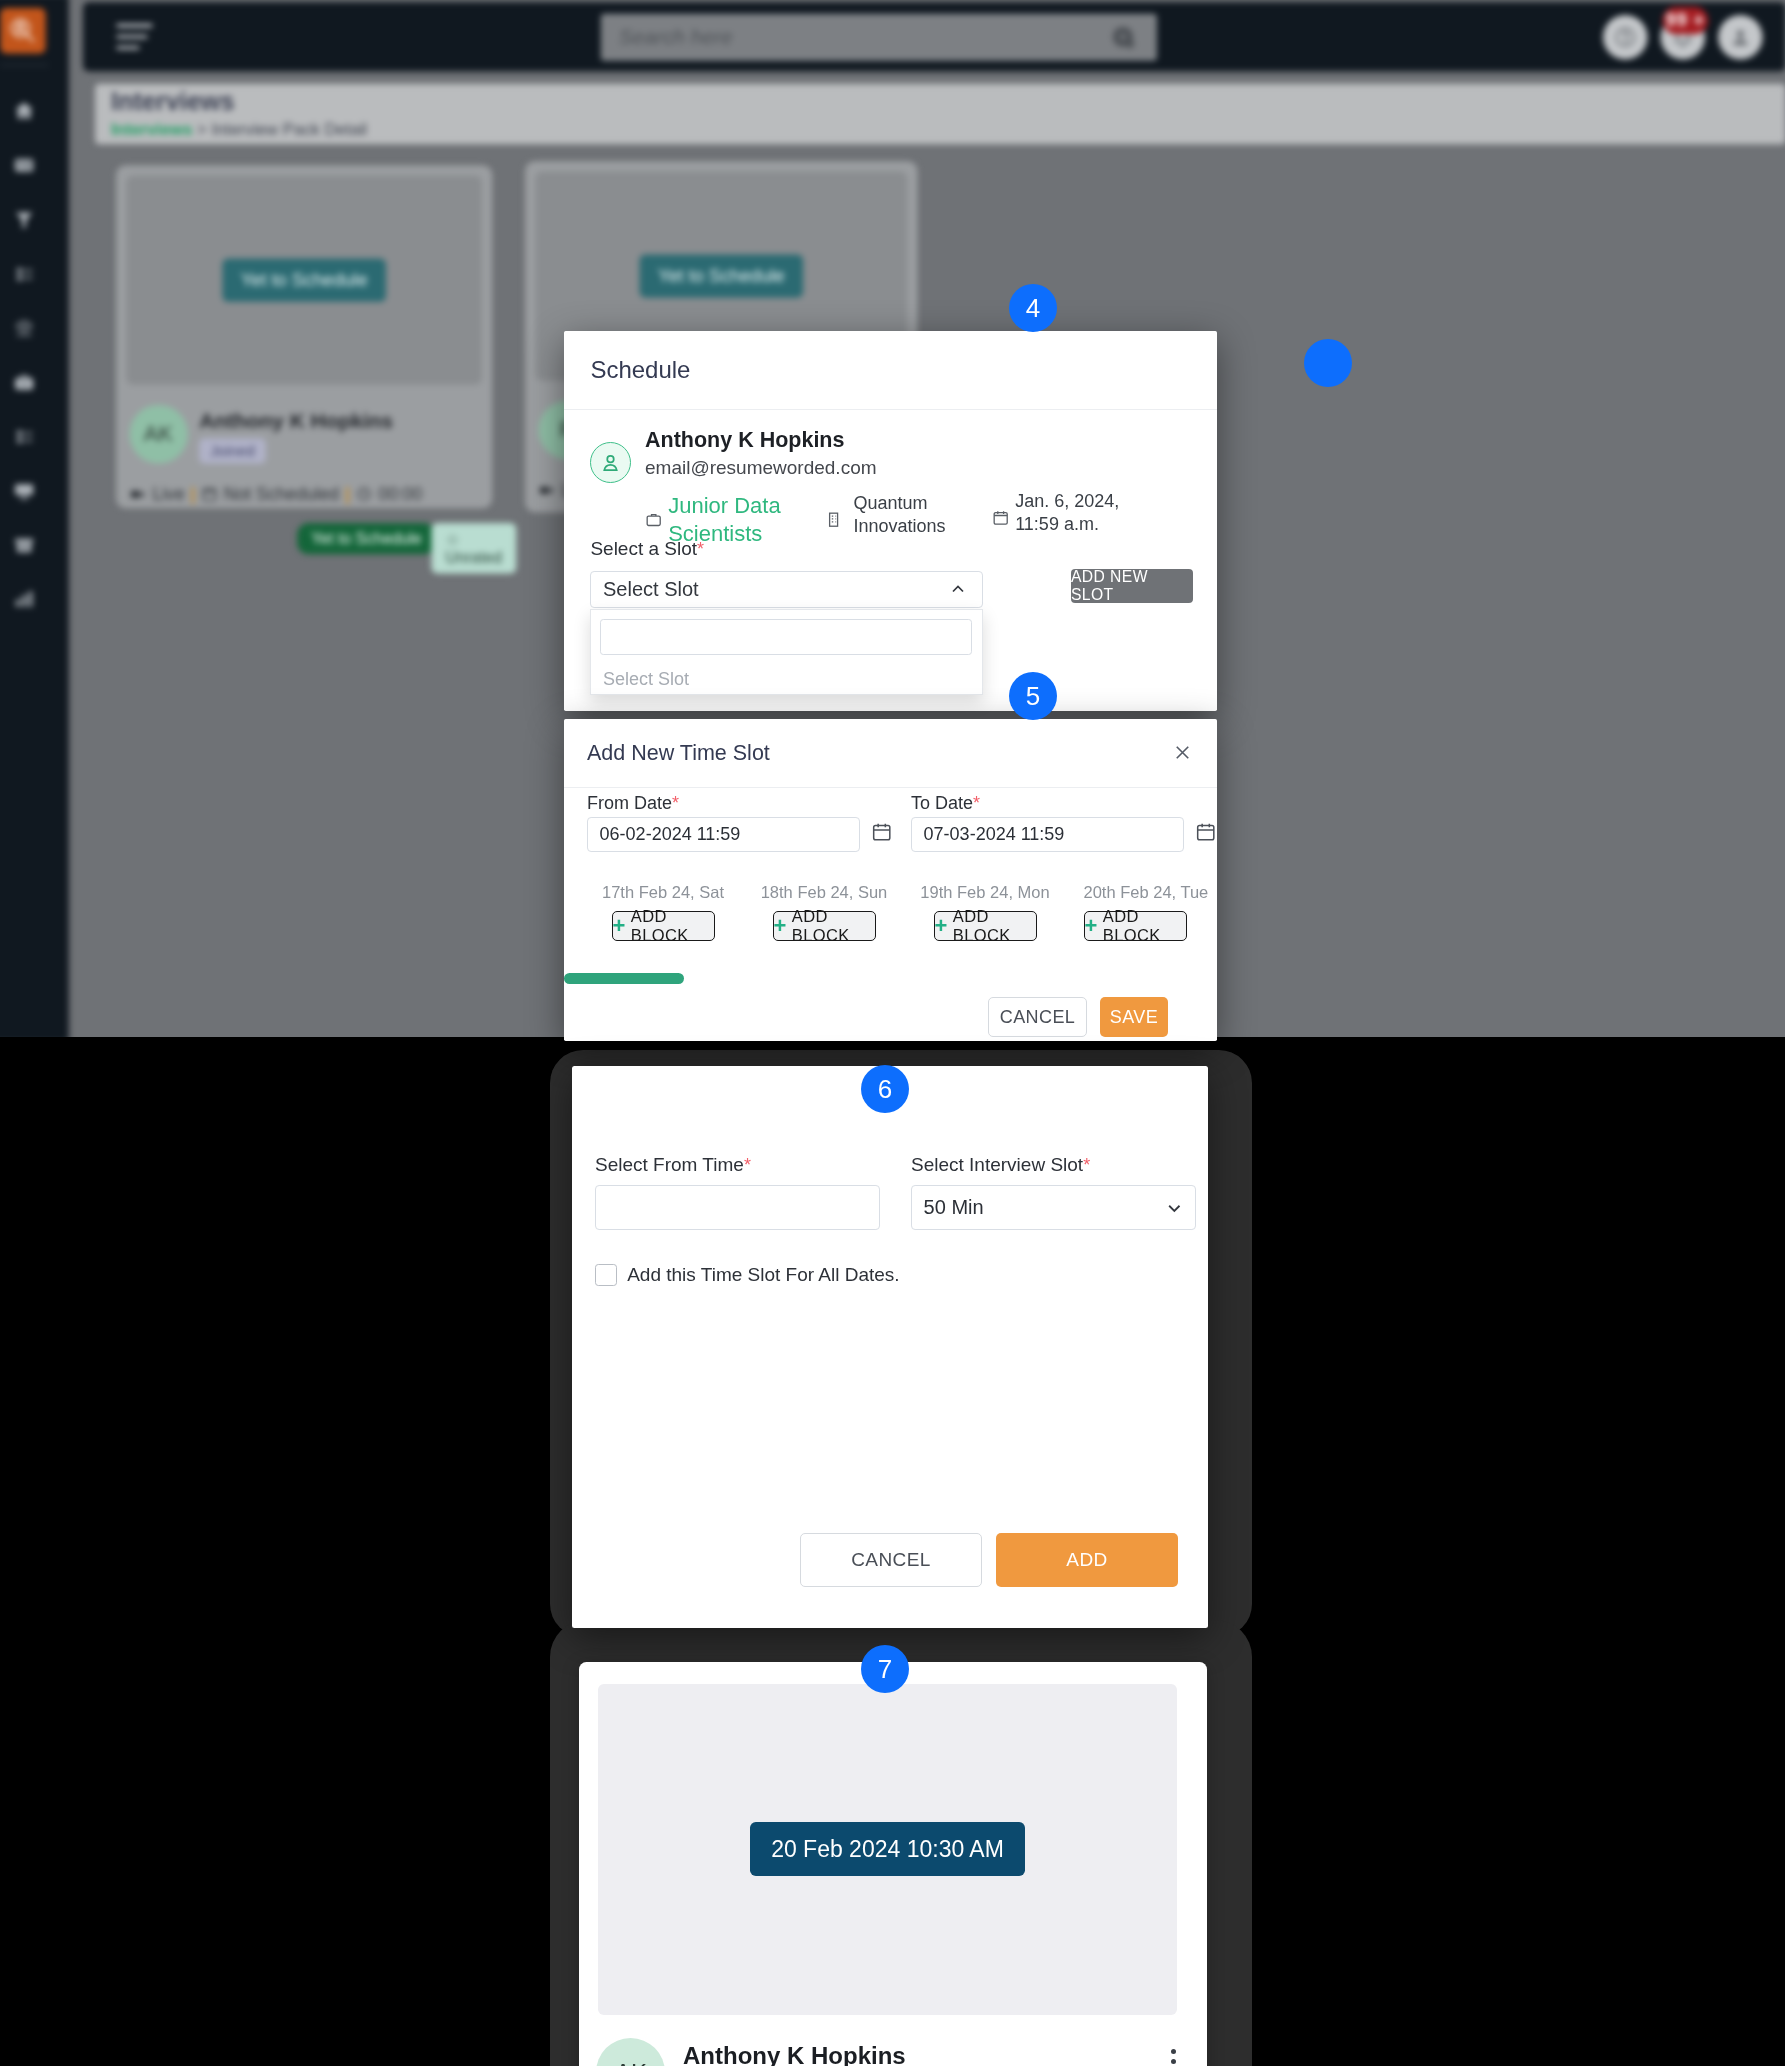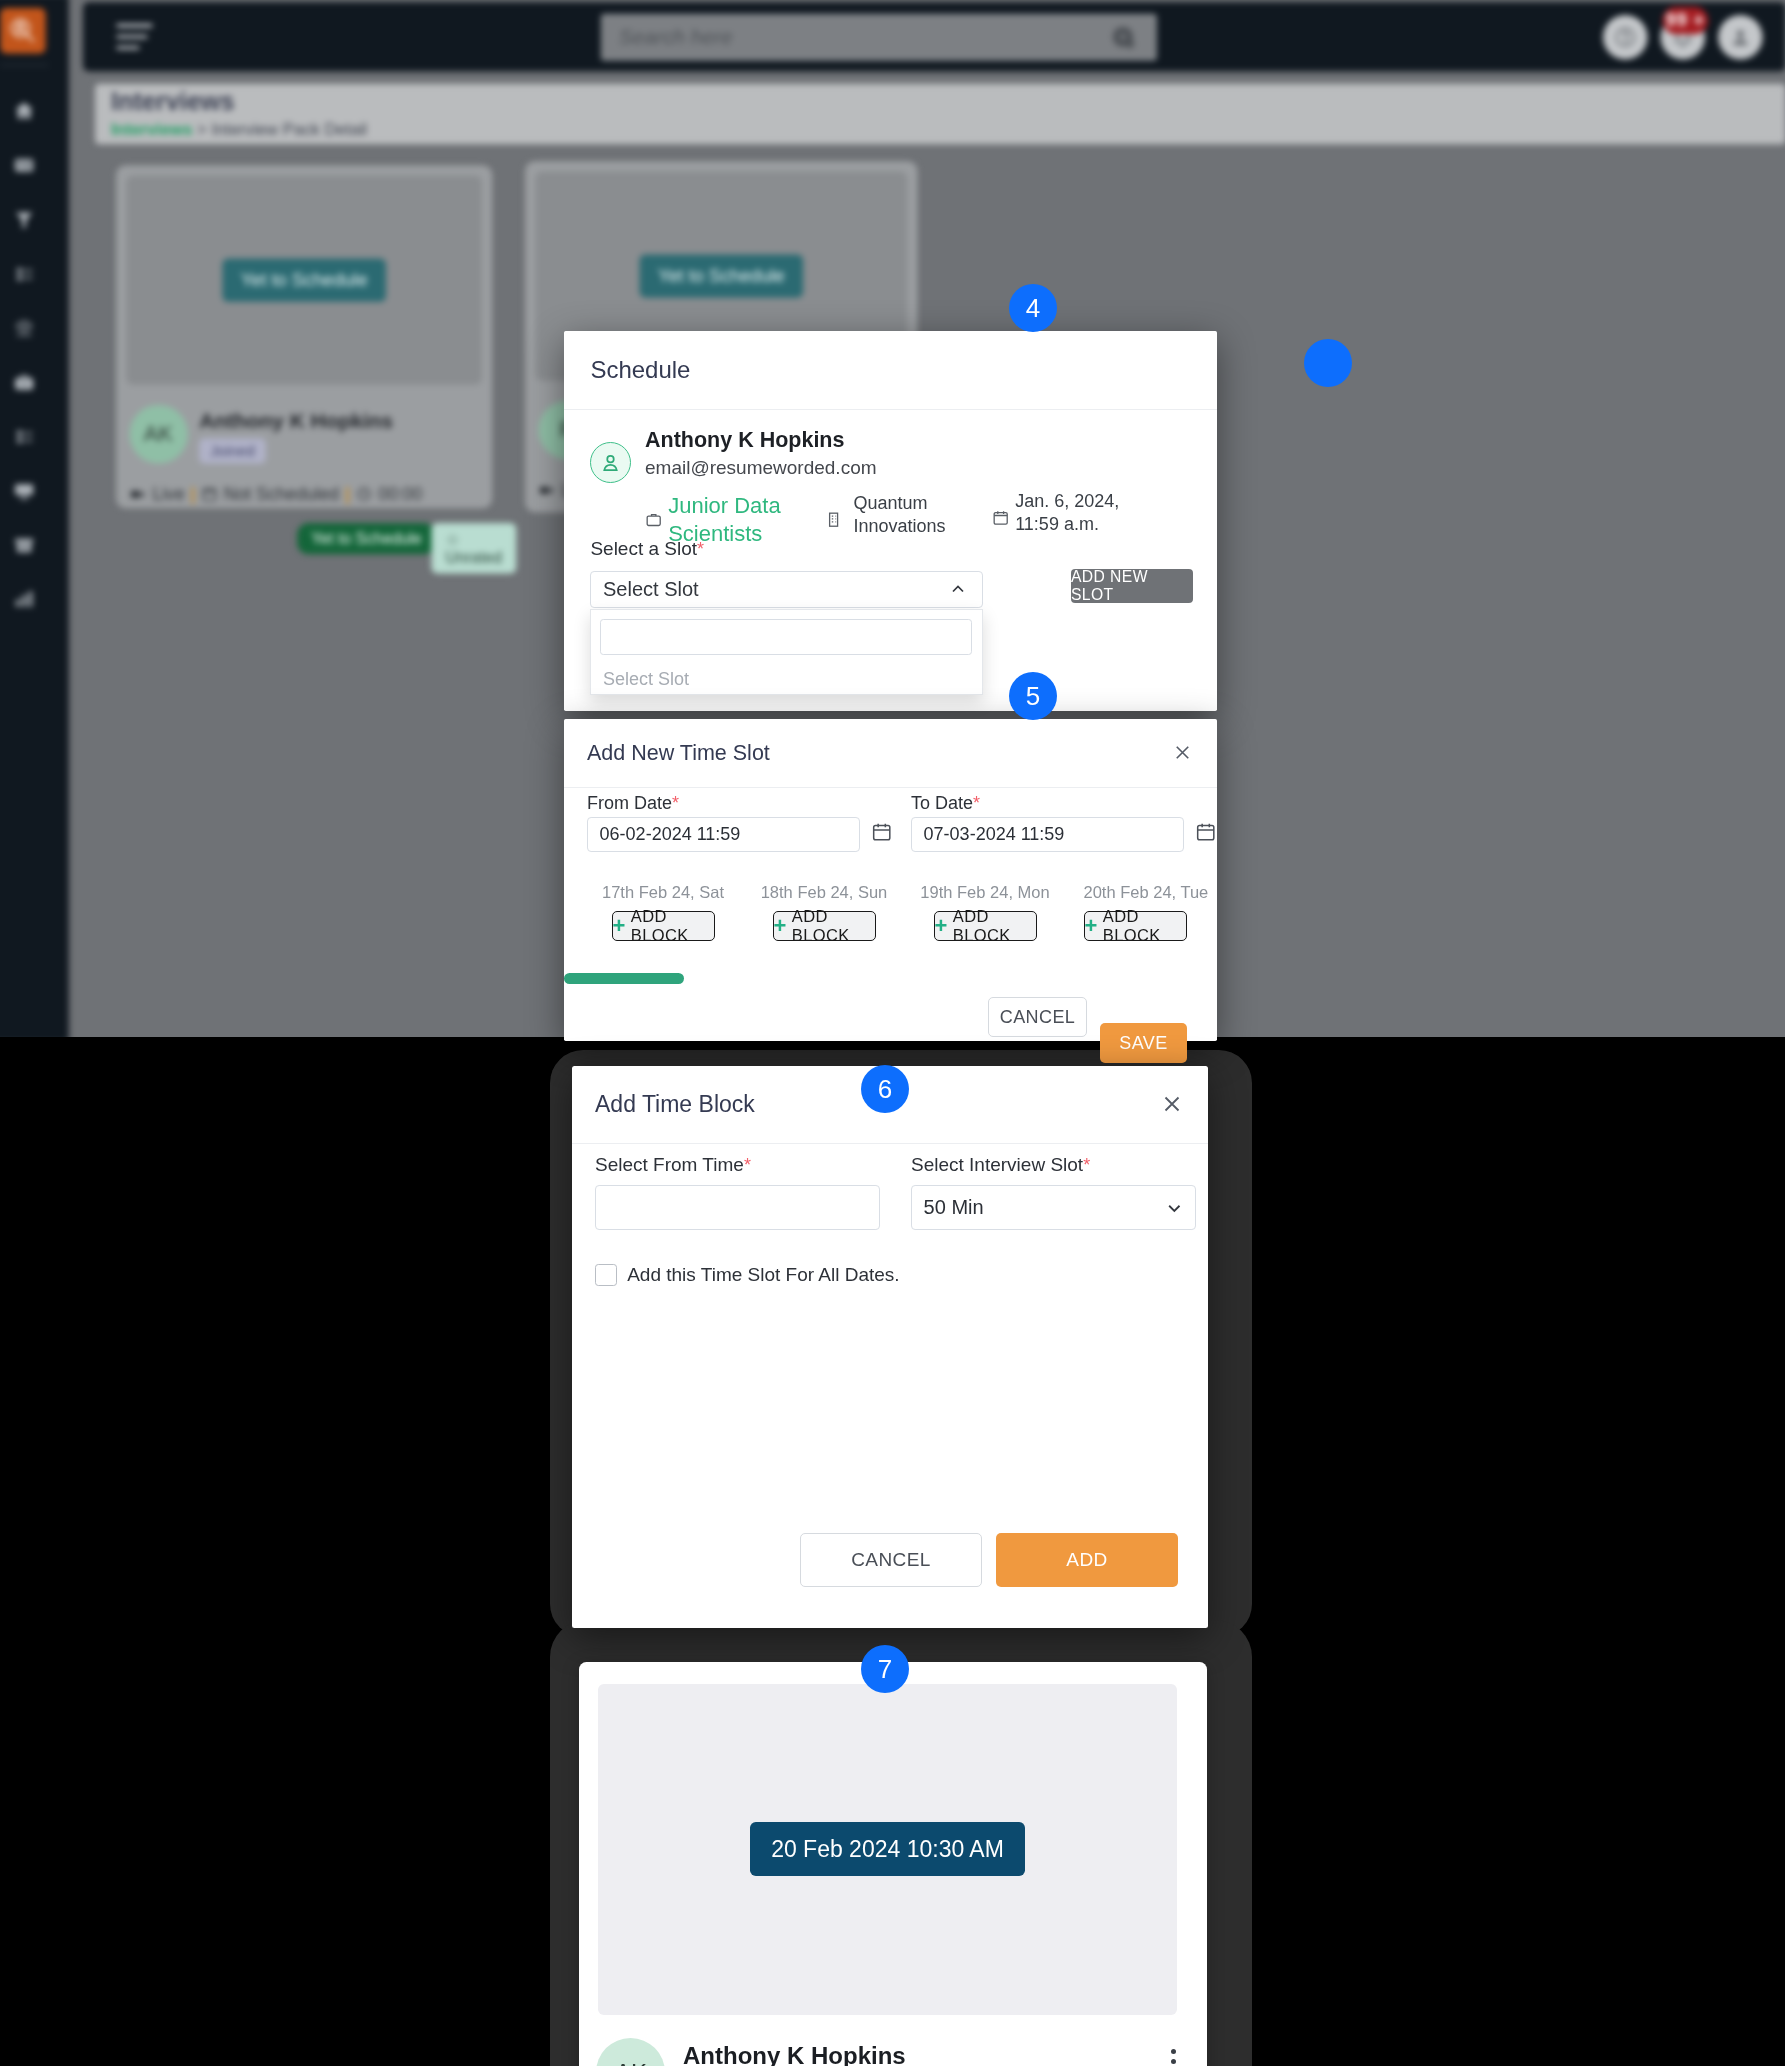--- a/index.html
+++ b/index.html
@@ -397,34 +397,26 @@
         <div class="btn btn-block" style="width:103px;height:30px;margin:9px 0 0 20px;">
             <span class="plus">+</span>
             <span>ADD BLOCK</span>
           </div>
       </div>
     </div>
 
     <div class="progress" style="left:0px;top:254px;width:120px;"></div>
 
     <div class="btn btn-outline" style="position:absolute;left:424px;top:278px;width:99px;height:40px;">CANCEL</div>
-    <div class="btn btn-orange" style="position:absolute;left:536px;top:278px;width:87px;height:40px;margin-top:26px;">SAVE</div>
+    <div class="btn btn-orange" style="position:absolute;left:536px;top:278px;width:68px;height:40px;">SAVE</div>
 
     <div class="step" style="left:445px;top:-47px;">5</div>
   </div>
 
   <div class="modal" style="left:572px;top:1066px;width:636px;height:562px;border-radius:2.5px;">
-    <div class="m-head" style="padding:25px 23px;">
-      <span class="m-title" style="font-size:23px">Add Time Block</span>
-      <span>
-        <svg viewBox="0 0 24 24" width="26" height="26" fill="none" stroke="#555b66" stroke-width="1.7">
-            <path d="M6 6l12 12M18 6L6 18"></path>
-          </svg>
-      </span>
-    </div>
 
     <div class="lbl" style="position:absolute;left:23px;top:88px;font-size:19px;">
       <span>Select From Time</span><span class="req">*</span>
     </div>
     <div class="fld" style="position:absolute;left:23px;top:119px;width:285px;height:45px;">
       <span></span>
     </div>
 
     <div class="lbl" style="position:absolute;left:339px;top:88px;font-size:19px;">
       <span>Select Interview Slot</span><span class="req">*</span>

